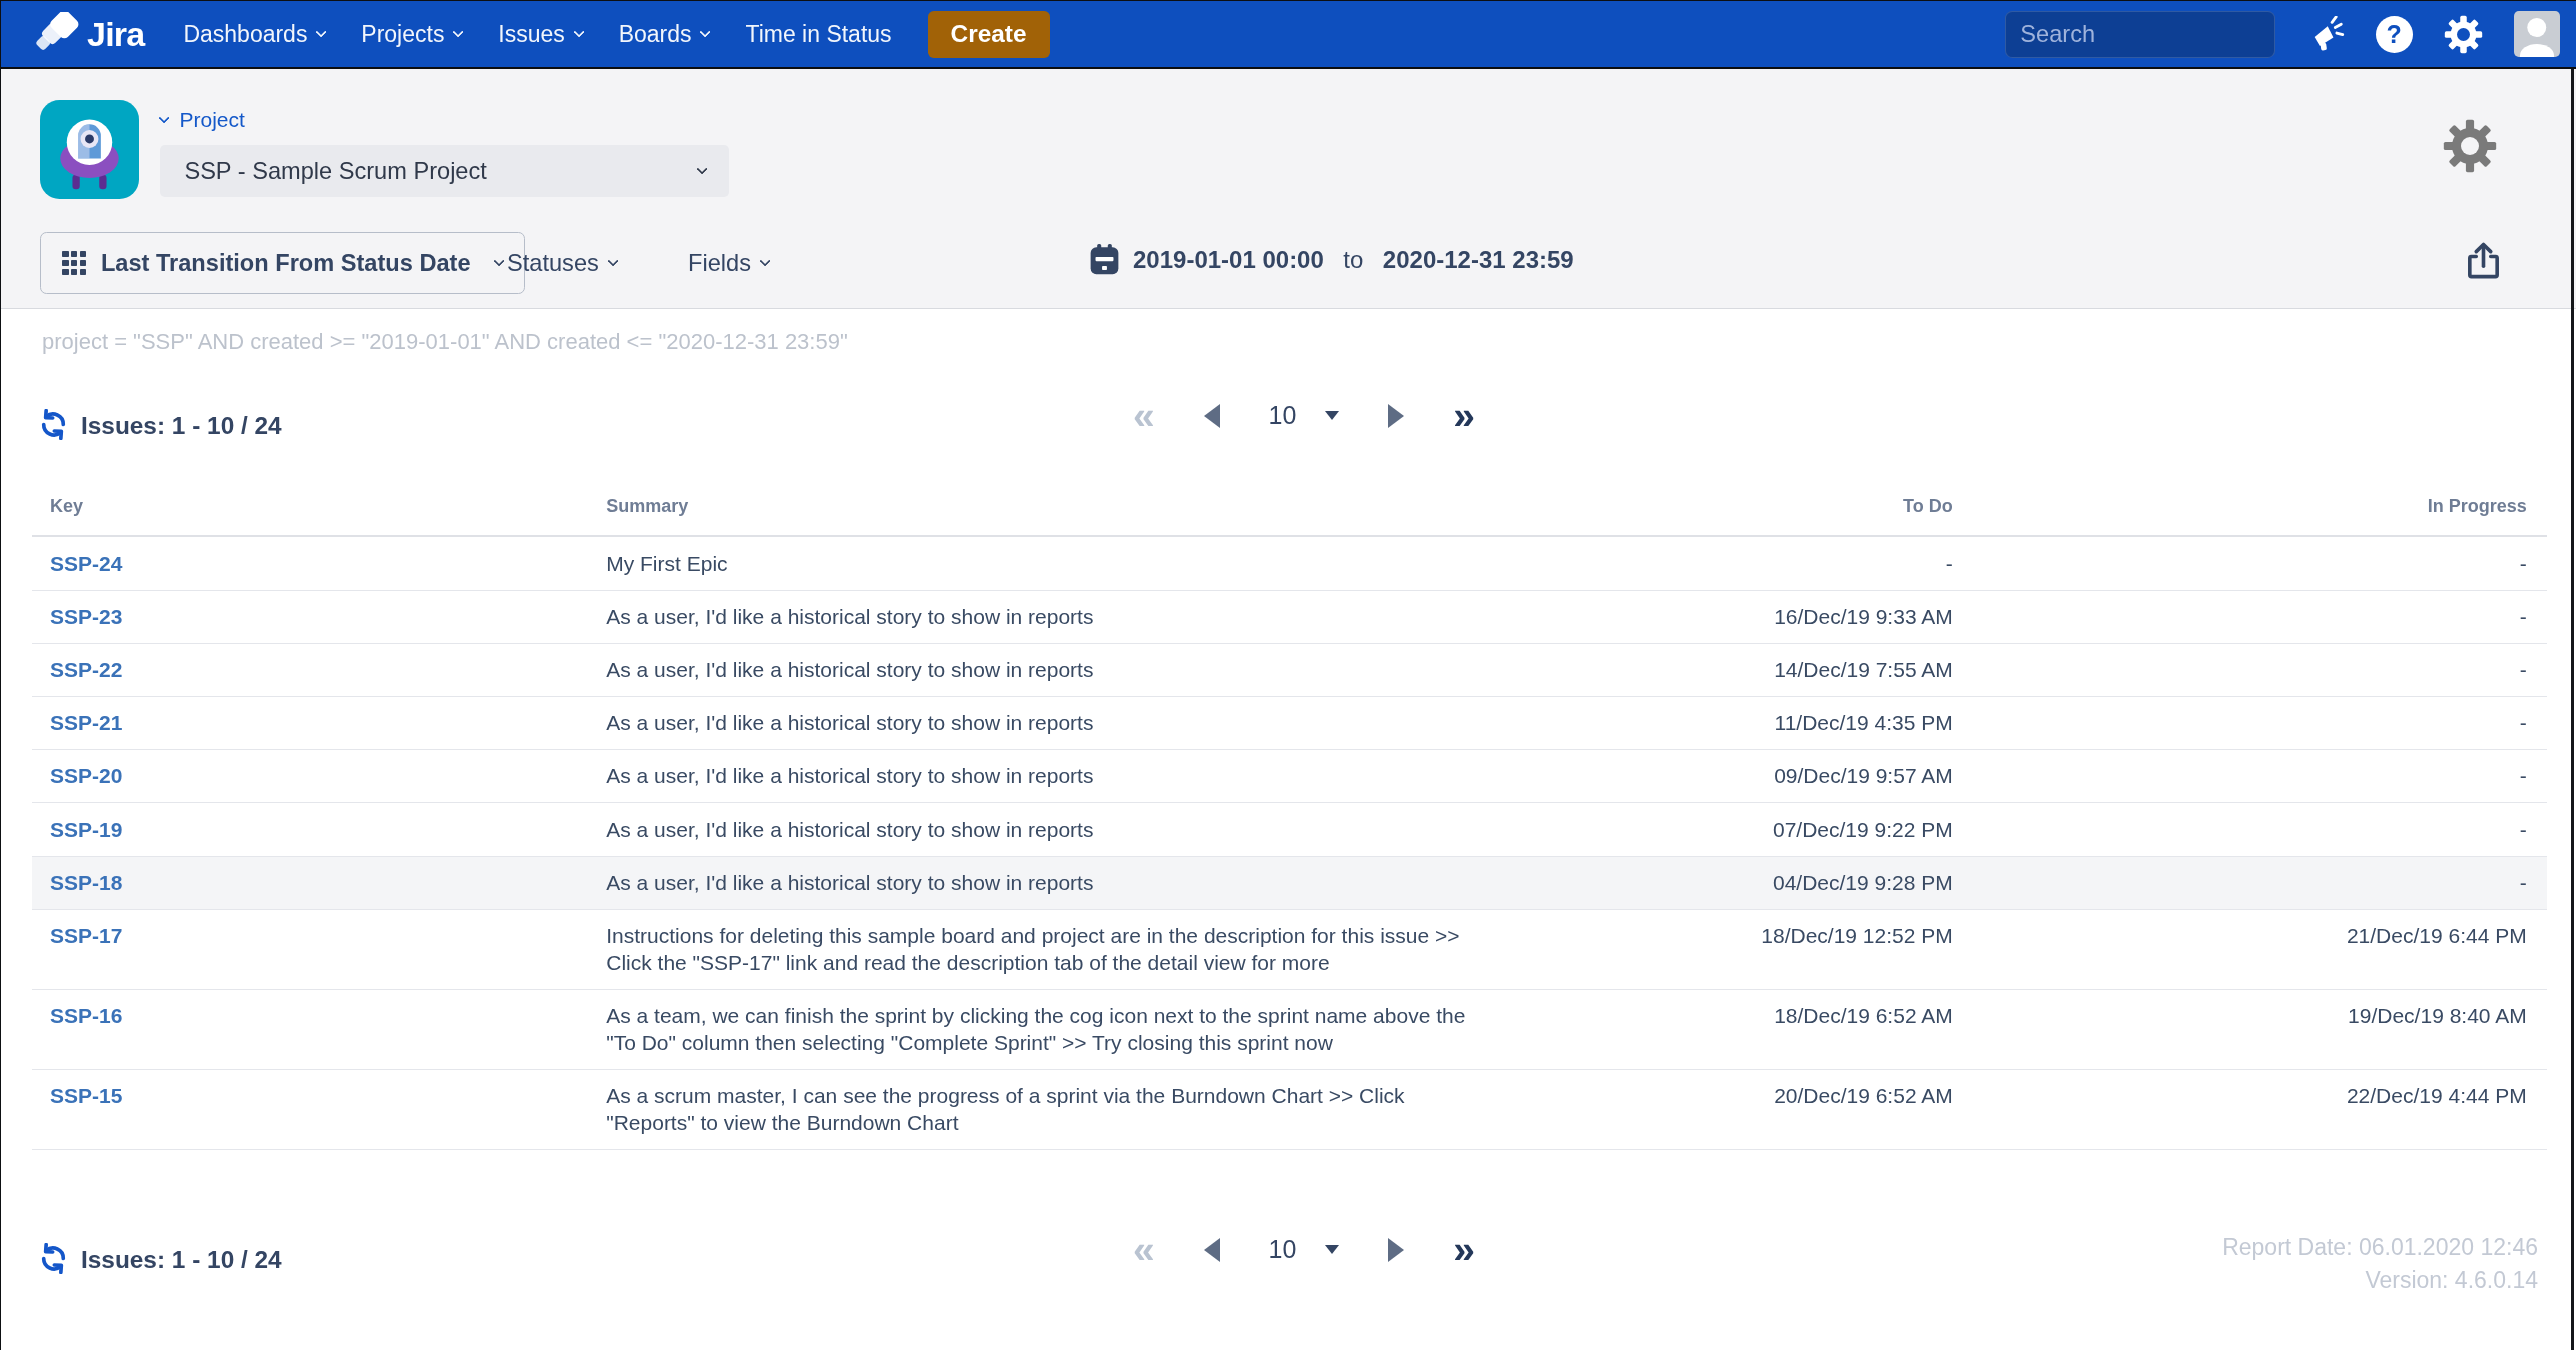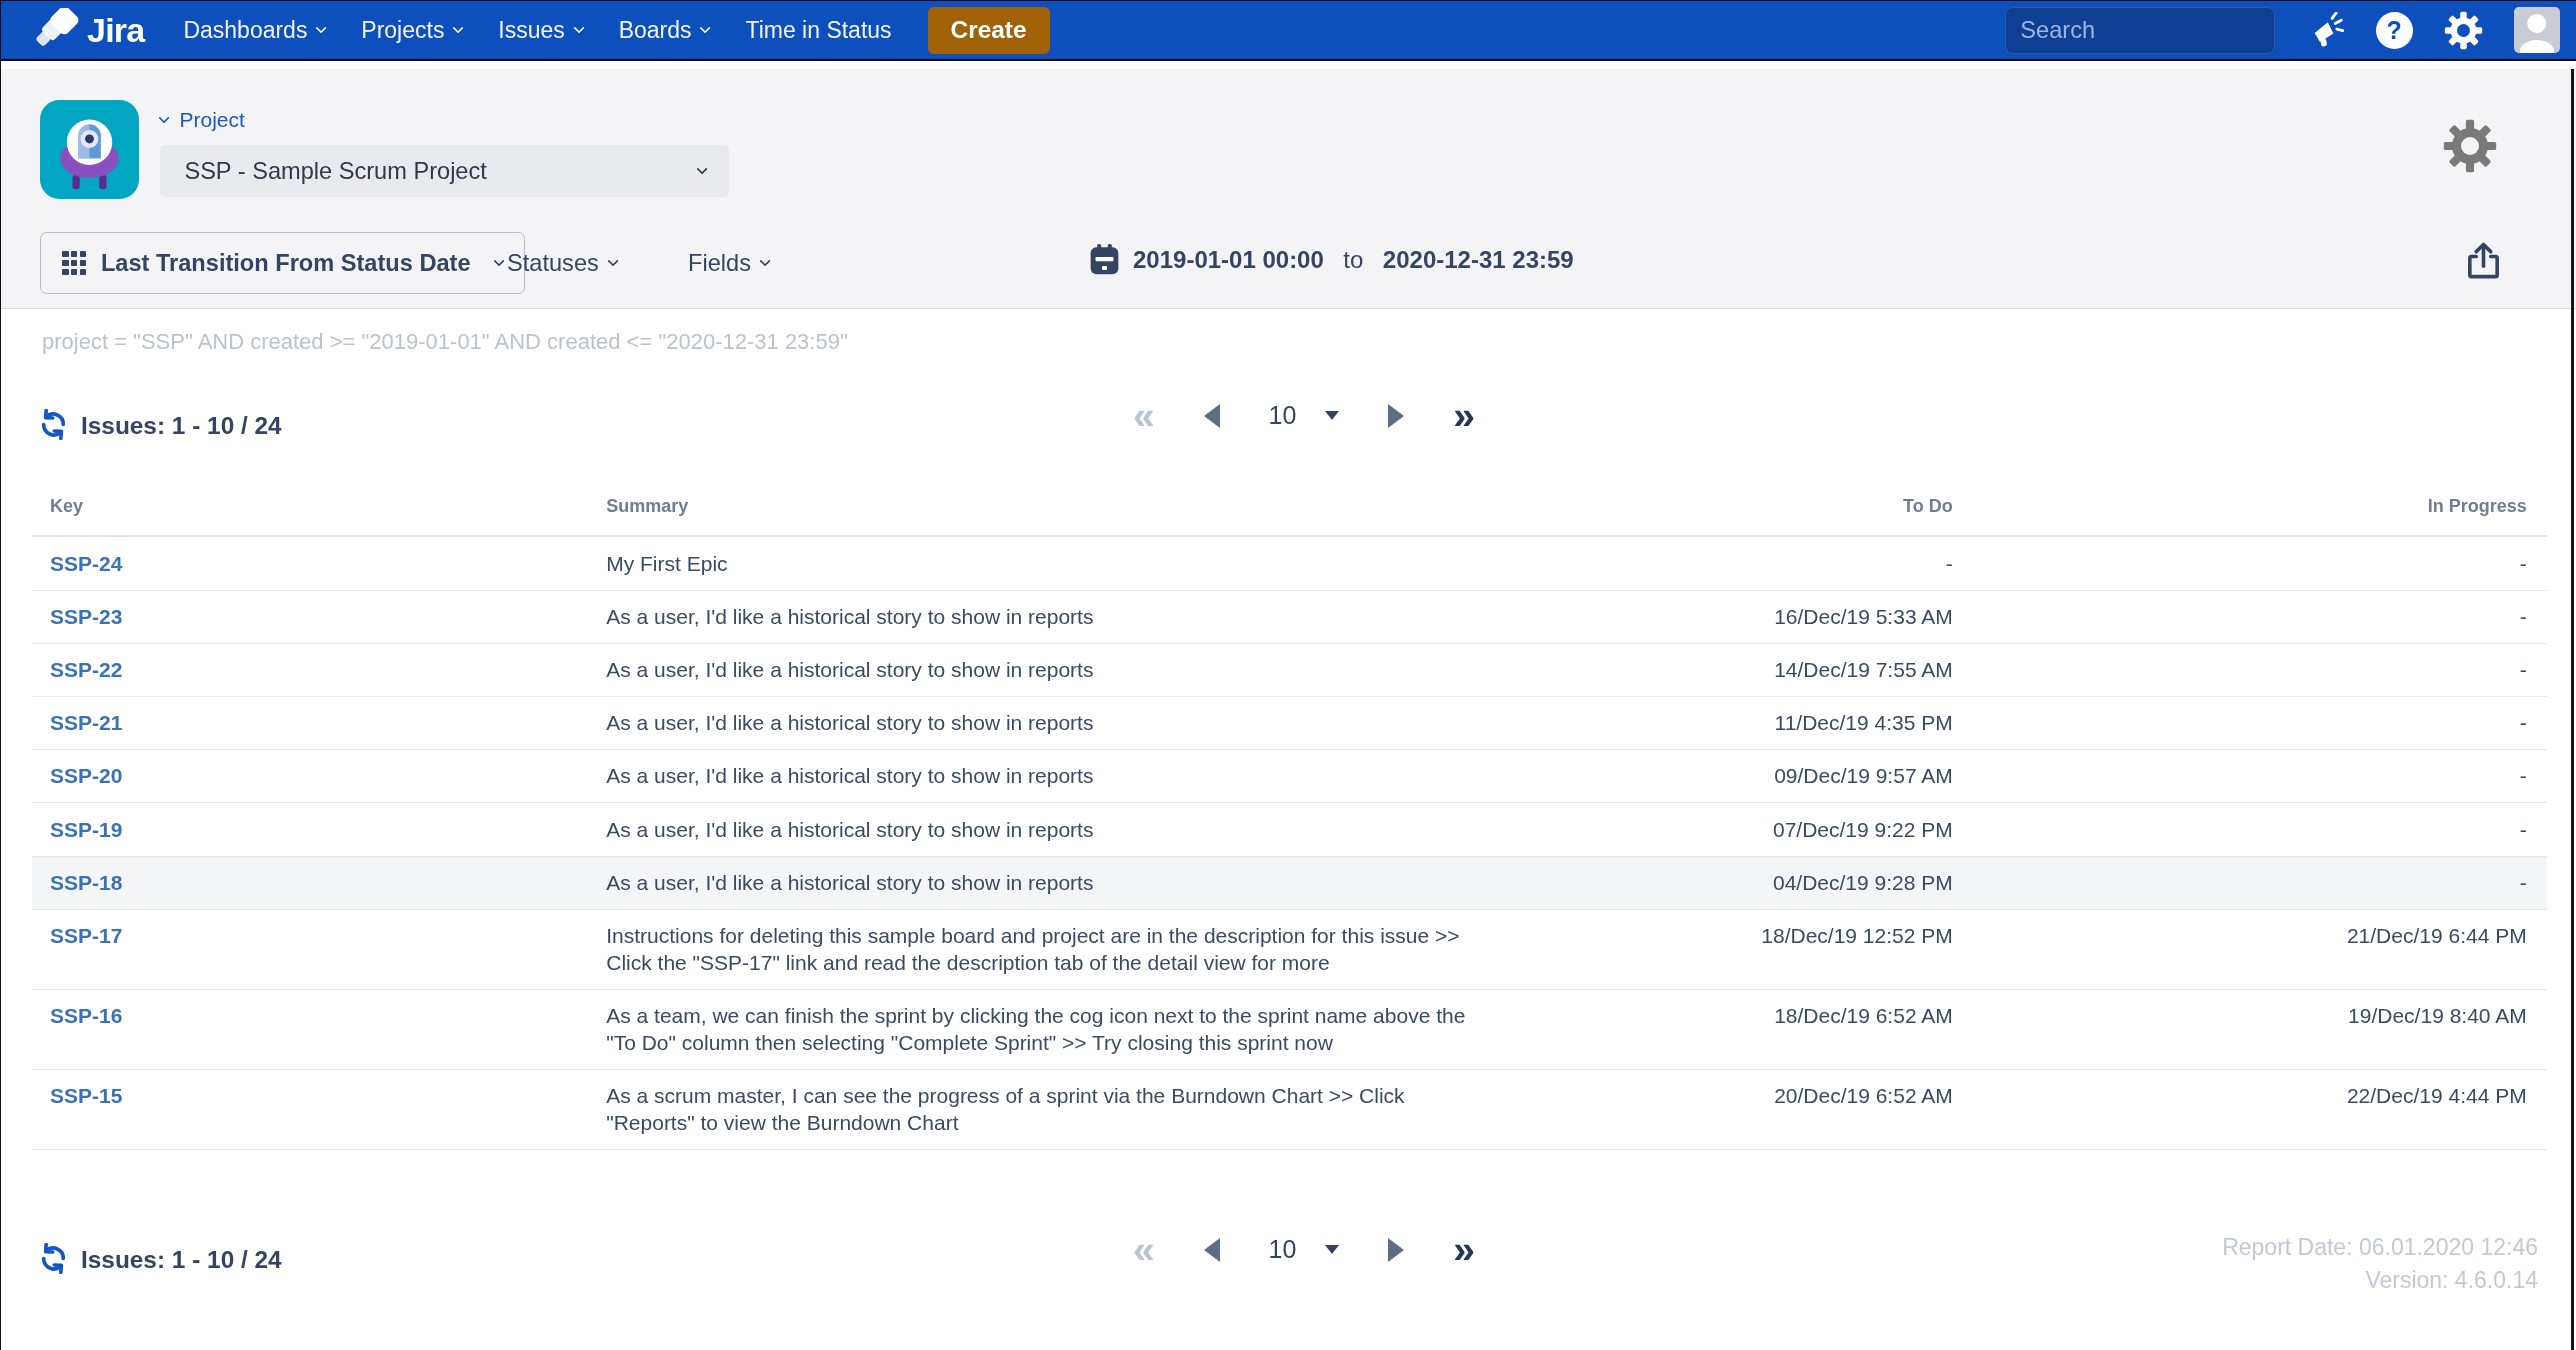--- a/index.html
+++ b/index.html
@@ -9,21 +9,21 @@
     background: #ffffff;
     position: relative;
     overflow: hidden;
     border-left: 1.6px solid #0d0f12;
     border-top: 1.6px solid #0d0f12;
   }
   a { text-decoration: none; }
 
   
   .navbar {
-    position: absolute; top: 0; left: 0; right: 0; height: 60px;
+    position: absolute; top: 0; left: 0; right: 0; height: 68px;
     background: #0E4FBE;
     border-bottom: 2.4px solid #0B0D10;
     display: flex; align-items: center;
     padding: 0 16.3px 0 34px;
     color: #fff;
   }
   .logo { display: flex; align-items: center; gap: 8.1px; }
   .logo-text { font-size: 34px; font-weight: bold; color: #fff; letter-spacing: -0.8px; }
   .main-nav { display: flex; align-items: center; gap: 36px; margin-left: 39px; }
   .nav-item { color: rgba(255,255,255,0.95); font-size: 23px; display: flex; align-items: center; }
@@ -363,21 +363,21 @@
     <tbody>
         <tr>
           <td class="c-key"><a href="#">SSP-24</a></td>
           <td class="c-sum">My First Epic</td>
           <td class="c-todo">-</td>
           <td class="c-inprog">-</td>
         </tr>
         <tr>
           <td class="c-key"><a href="#">SSP-23</a></td>
           <td class="c-sum">As a user, I'd like a historical story to show in reports</td>
-          <td class="c-todo">16/Dec/19 5:33 AM</td>
+          <td class="c-todo">16/Dec/19 9:33 AM</td>
           <td class="c-inprog">-</td>
         </tr>
         <tr>
           <td class="c-key"><a href="#">SSP-22</a></td>
           <td class="c-sum">As a user, I'd like a historical story to show in reports</td>
           <td class="c-todo">14/Dec/19 7:55 AM</td>
           <td class="c-inprog">-</td>
         </tr>
         <tr>
           <td class="c-key"><a href="#">SSP-21</a></td>

